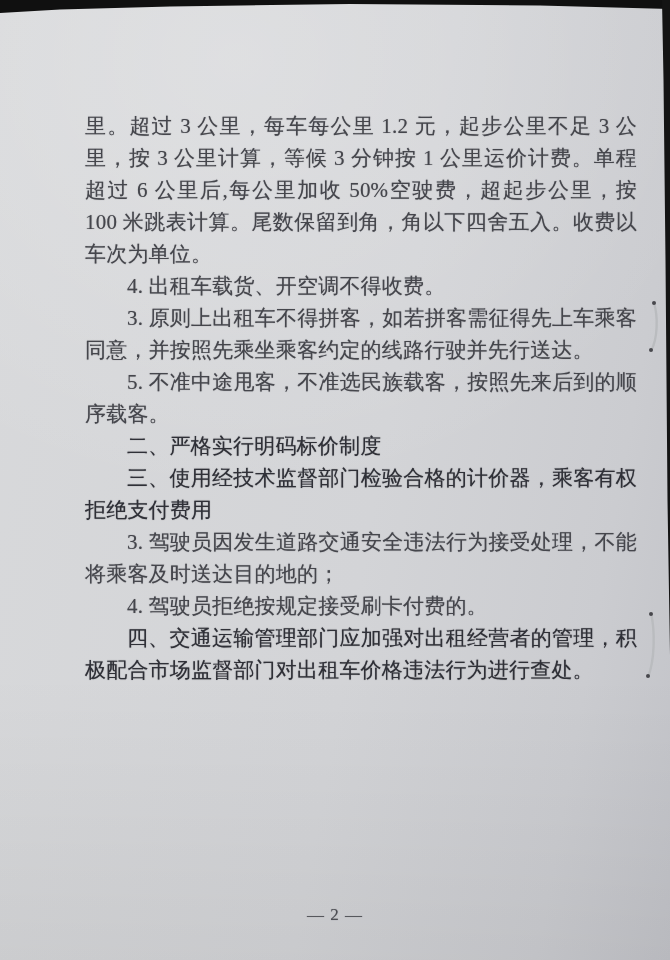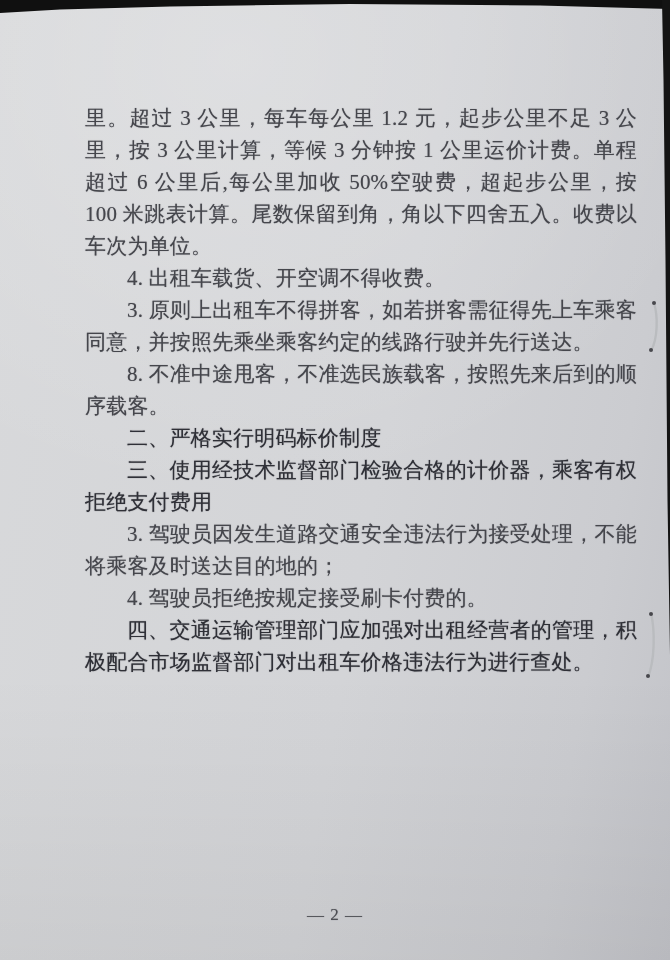--- a/index.html
+++ b/index.html
@@ -14,21 +14,21 @@
       linear-gradient(100deg, #d8d9db 0%, #d3d4d7 55%, #cbccd0 84%, #c2c3c8 100%);
     font-family: "Liberation Serif", "DejaVu Serif", serif;
   }
   .top-edge { position: absolute; top: 0; left: 0; width: 670px; height: 14px; filter: blur(0.5px); }
   .right-edge { position: absolute; top: 0; right: 0; width: 8px; height: 660px; filter: blur(0.5px); }
   .staple { position: absolute; opacity: 0.9; }
   .staple-1 { left: 645px; top: 298px; }
   .staple-2 { left: 642px; top: 608px; }
   .content {
     position: absolute;
-    top: 8px; left: 0; right: 0;
+    top: 16px; left: 0; right: 0;
     padding: 94px 33px 0 85px;
     font-size: 21px;
     line-height: 32px;
     letter-spacing: 0.2px;
     color: #45464c;
     text-shadow: 0 0 1px rgba(69,70,76,0.55);
   }
   .para {
     margin: 0;
     text-align: justify;
@@ -73,21 +73,21 @@
   <svg class="staple staple-2" width="16" height="74" viewBox="0 0 16 74">
     <path d="M9,5 C 13,22 13,52 6,69" fill="none" stroke="#b9bbbe" stroke-width="2.4"></path>
     <circle cx="9" cy="6" r="2" fill="#3a3a3f"></circle>
     <circle cx="6" cy="68" r="2" fill="#3a3a3f"></circle>
   </svg>
 
   <div class="content" id="paragraphs">
       <p class="para body">里。超过 3 公里，每车每公里 1.2 元，起步公里不足 3 公里，按 3 公里计算，等候 3 分钟按 1 公里运价计费。单程超过 6 公里后,每公里加收 50%空驶费，超起步公里，按 100 米跳表计算。尾数保留到角，角以下四舍五入。收费以车次为单位。</p>
       <p class="para body indent">4. 出租车载货、开空调不得收费。</p>
       <p class="para body indent">3. 原则上出租车不得拼客，如若拼客需征得先上车乘客同意，并按照先乘坐乘客约定的线路行驶并先行送达。</p>
-      <p class="para body indent">8. 不准中途甩客，不准选民族载客，按照先来后到的顺序载客。</p>
+      <p class="para body indent">5. 不准中途甩客，不准选民族载客，按照先来后到的顺序载客。</p>
       <p class="para heading indent">二、严格实行明码标价制度</p>
       <p class="para heading indent">三、使用经技术监督部门检验合格的计价器，乘客有权拒绝支付费用</p>
       <p class="para body indent">3. 驾驶员因发生道路交通安全违法行为接受处理，不能将乘客及时送达目的地的；</p>
       <p class="para body indent">4. 驾驶员拒绝按规定接受刷卡付费的。</p>
       <p class="para heading indent">四、交通运输管理部门应加强对出租经营者的管理，积极配合市场监督部门对出租车价格违法行为进行查处。</p>
     </div>
 
   <div class="page-footer">— 2 —</div>
 
 </div>

